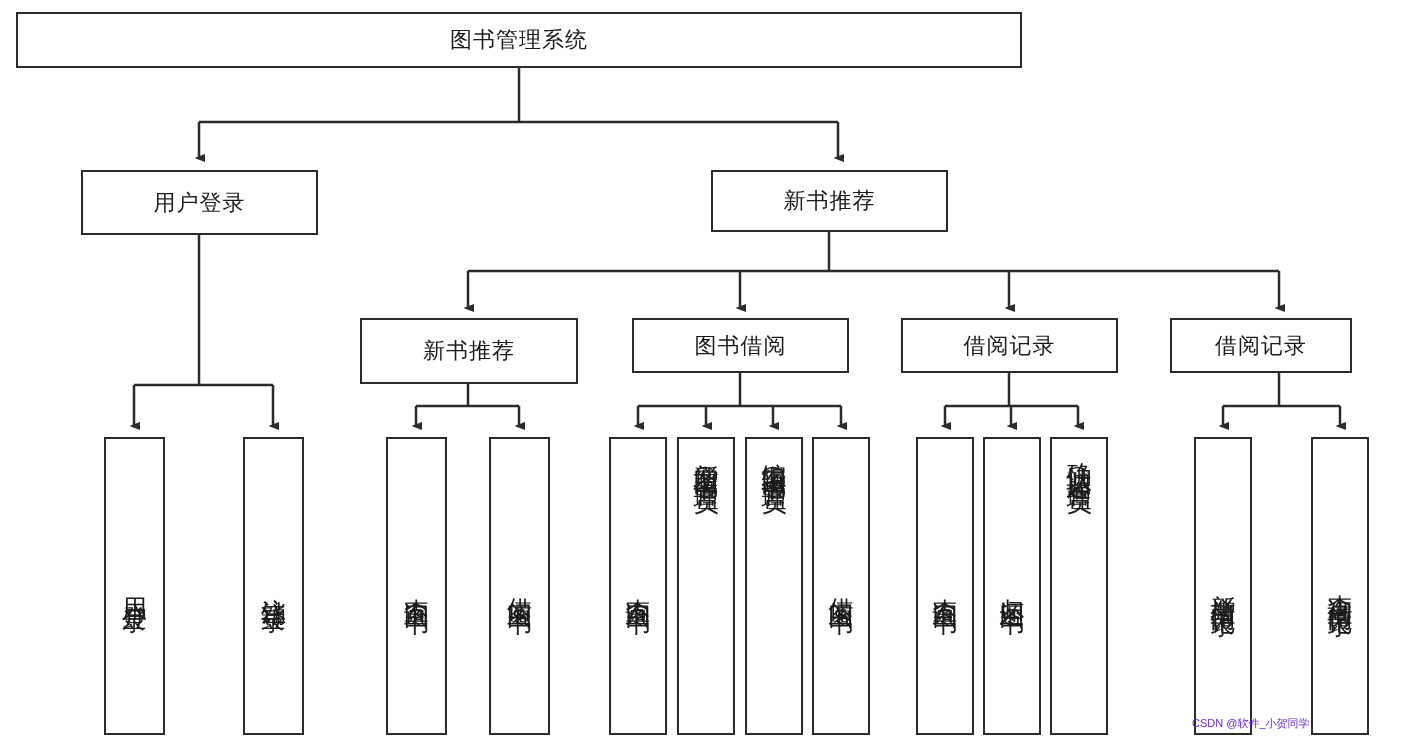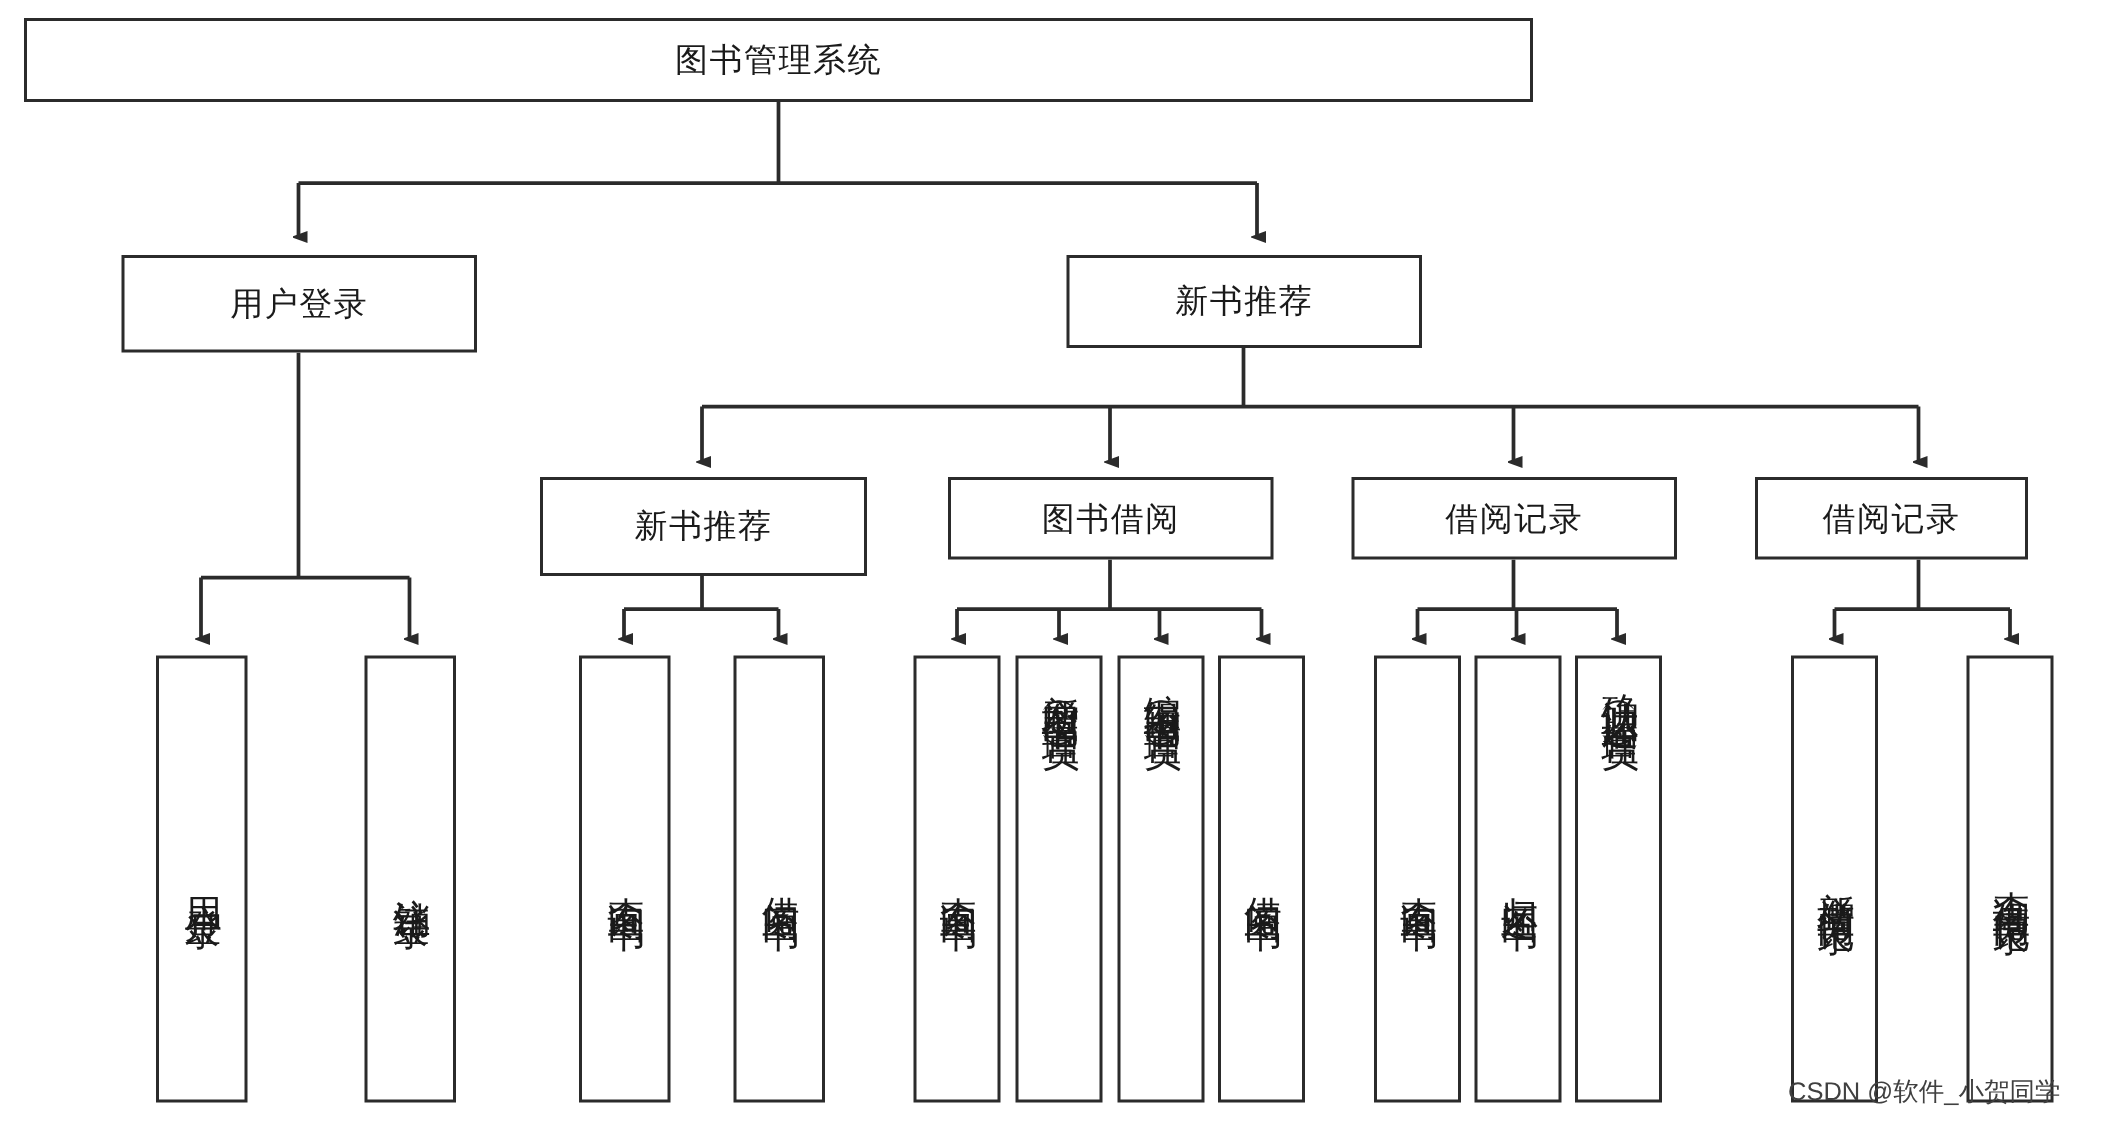--- a/index.html
+++ b/index.html
@@ -58,22 +58,22 @@
     display: block;
   }
   .v-node.tall-pad {
     align-items: center;
     padding-top: 0;
   }
   .watermark {
     position: absolute;
     left: 1192px;
     top: 716px;
-    font-size: 17px;
-    color: #404040;
+    font-size: 11px;
+    color: #6d28d9;
     white-space: nowrap;
     z-index: 3;
     user-select: none;
   }
 </style>
 </head>
 <body>
 
 <div id="canvas">
 

